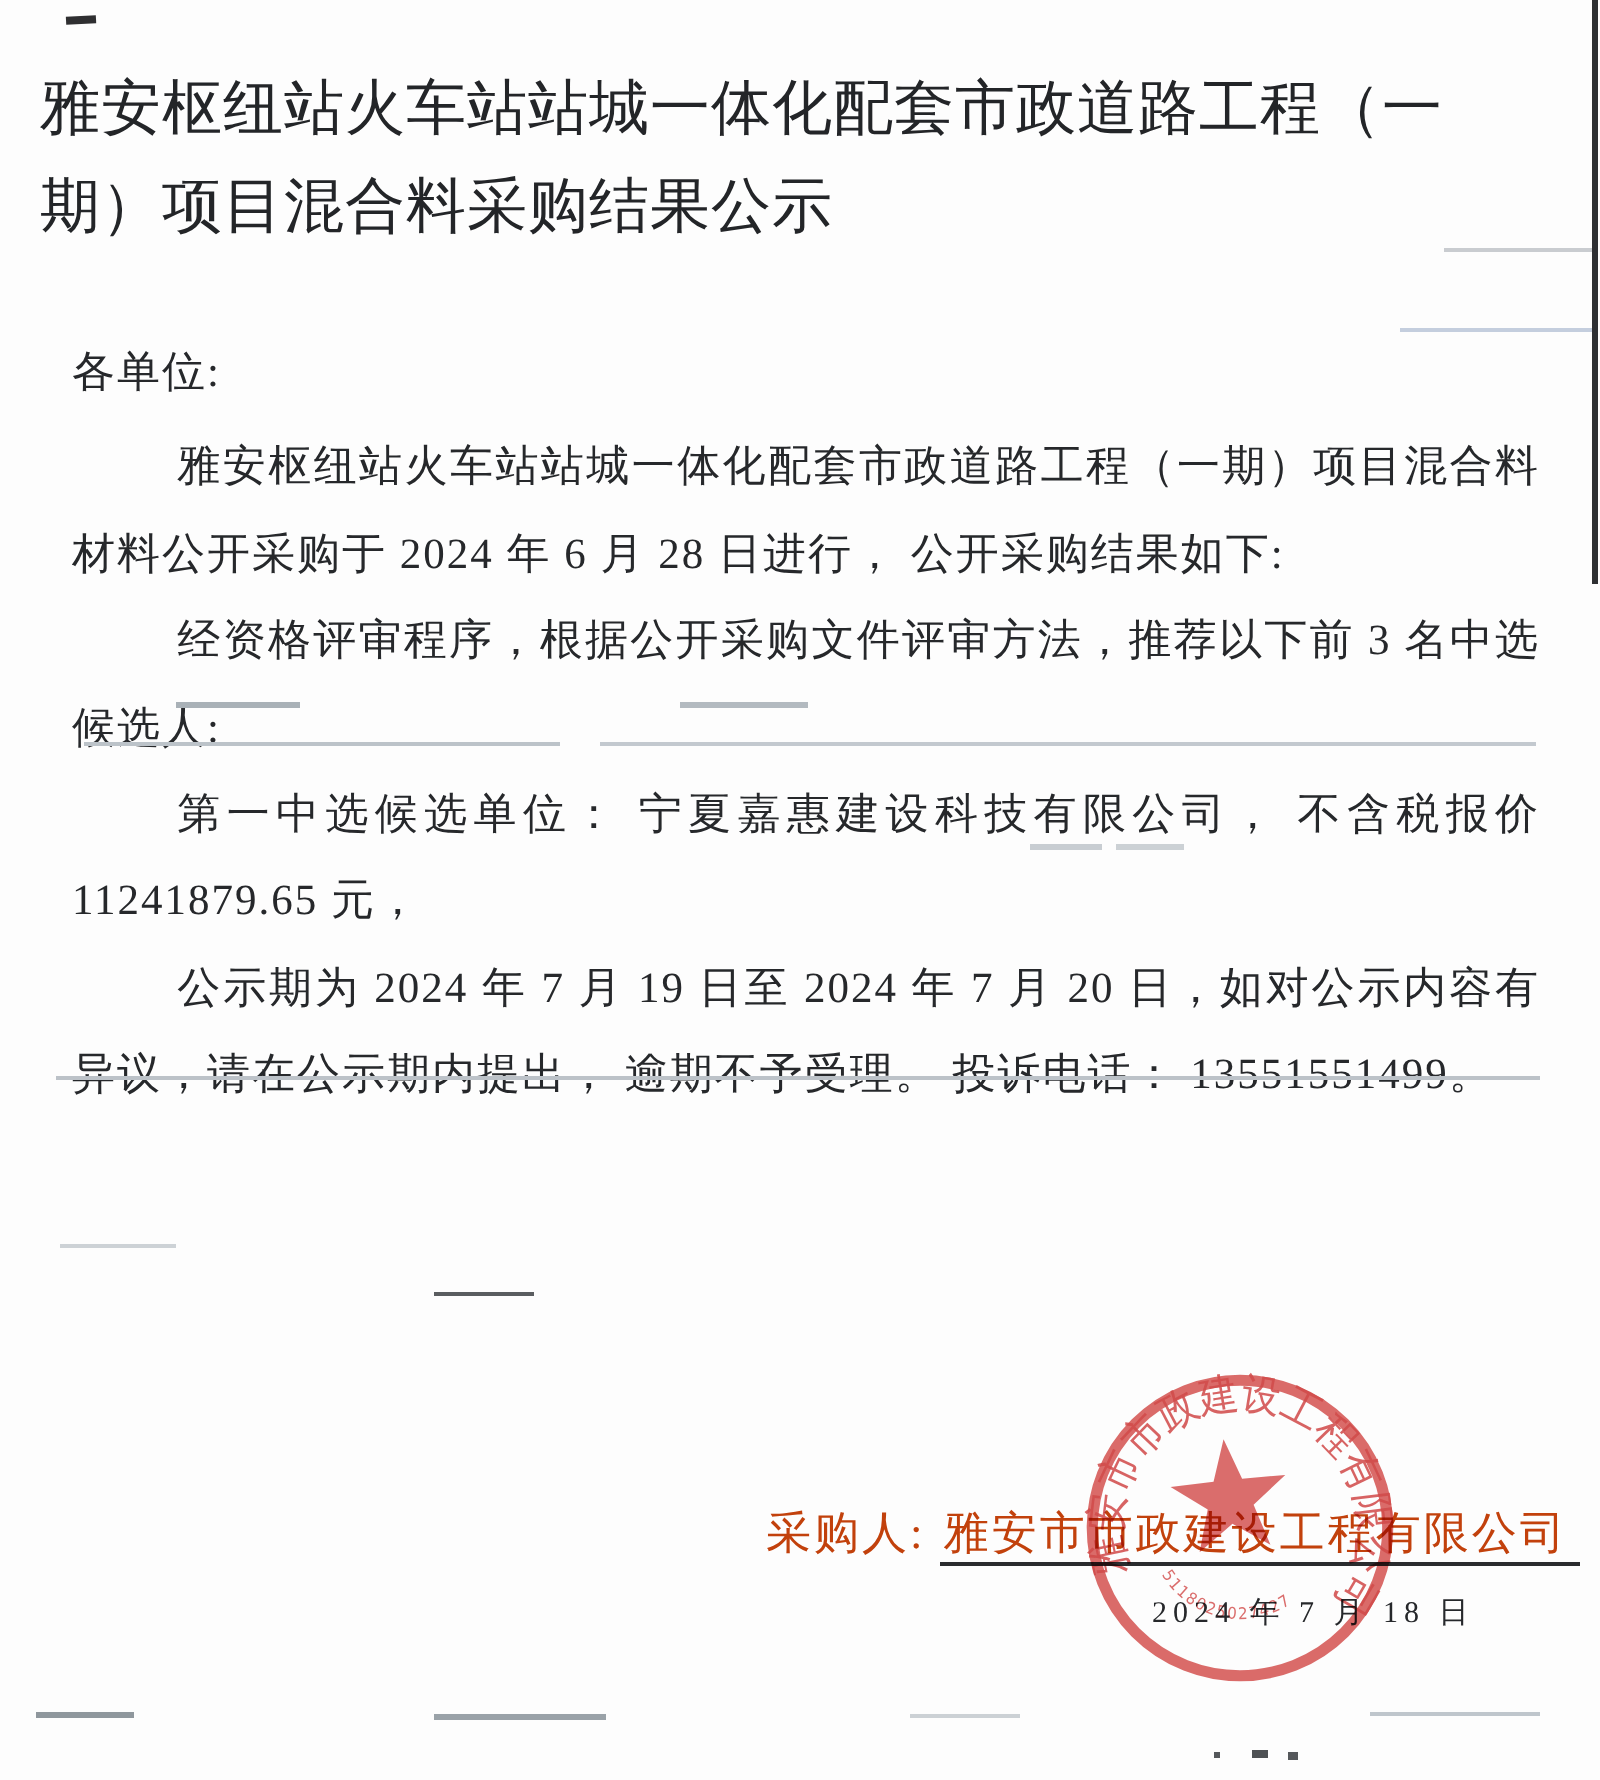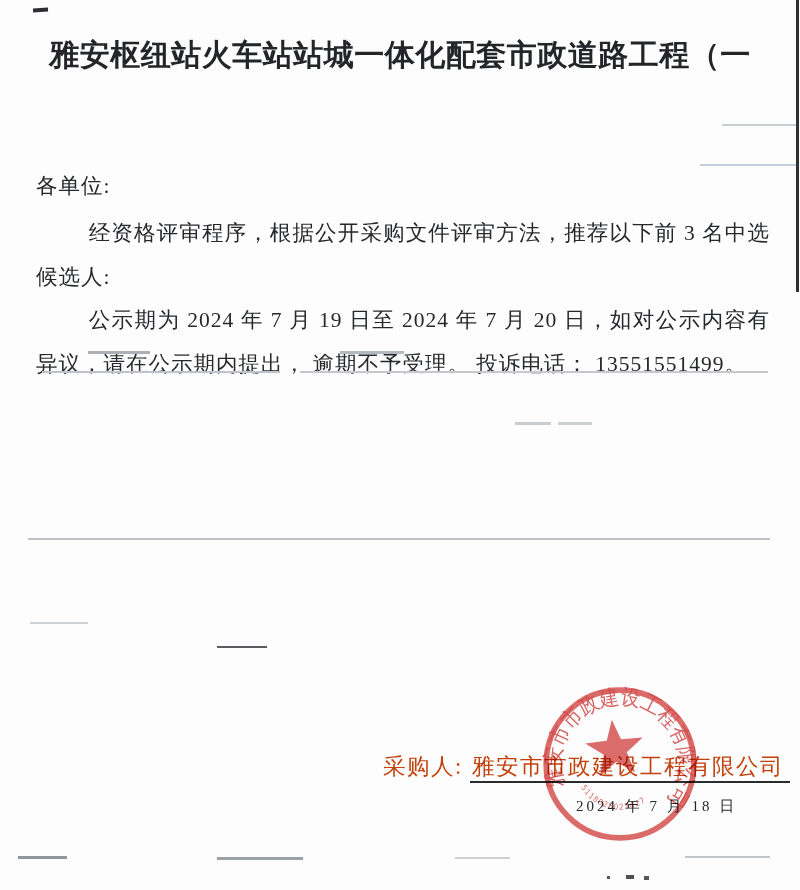--- a/index.html
+++ b/index.html
@@ -11,23 +11,22 @@
     overflow: hidden;
     font-family: "Liberation Serif", "DejaVu Serif", serif;
     color: #1d1f21;
   }
   .page { position: absolute; inset: 0; }
 
   
   .title {
     position: absolute;
     top: 30px; left: 20px; right: 20px;
-    text-align: center;
     font-family: "DejaVu Sans", "Liberation Sans", sans-serif;
-    font-weight: 700;
+    font-weight: 400;
     font-size: 30px;
     line-height: 49px;
     letter-spacing: 0.5px;
     color: #232528;
   }
 
   
   .body-text {
     position: absolute;
     top: 165px; left: 36px; width: 734px;
@@ -74,25 +73,28 @@
   
   .artifact { position: absolute; pointer-events: none; }
 </style>
 </head>
 <body>
 
 <div class="page">
 
   <div class="title">
     <div>雅安枢纽站火车站站城一体化配套市政道路工程（一</div>
+    <div>期）项目混合料采购结果公示</div>
   </div>
 
   <div class="body-text">
     <p class="salutation">各单位:</p>
+    <p>雅安枢纽站火车站站城一体化配套市政道路工程（一期）项目混合料材料公开采购于 2024 年 6 月 28 日进行， 公开采购结果如下:</p>
     <p>经资格评审程序，根据公开采购文件评审方法，推荐以下前 3 名中选候选人:</p>
+    <p>第一中选候选单位： 宁夏嘉惠建设科技有限公司， 不含税报价 11241879.65 元，</p>
     <p>公示期为 2024 年 7 月 19 日至 2024 年 7 月 20 日，如对公示内容有异议，请在公示期内提出， 逾期不予受理。 投诉电话： 13551551499。</p>
   </div>
 
   <div class="signature"><span>采购人:</span>&nbsp;<span class="buyer-name">雅安市市政建设工程有限公司</span></div>
 
   <div class="doc-date">2024 年 7 月 18 日</div>
 
   <svg class="seal" viewBox="0 0 170 170">
     <defs>
       <path id="ringPath" d="M 33.9 114.5 A 59 59 0 1 1 136.1 114.5" fill="none"></path>

